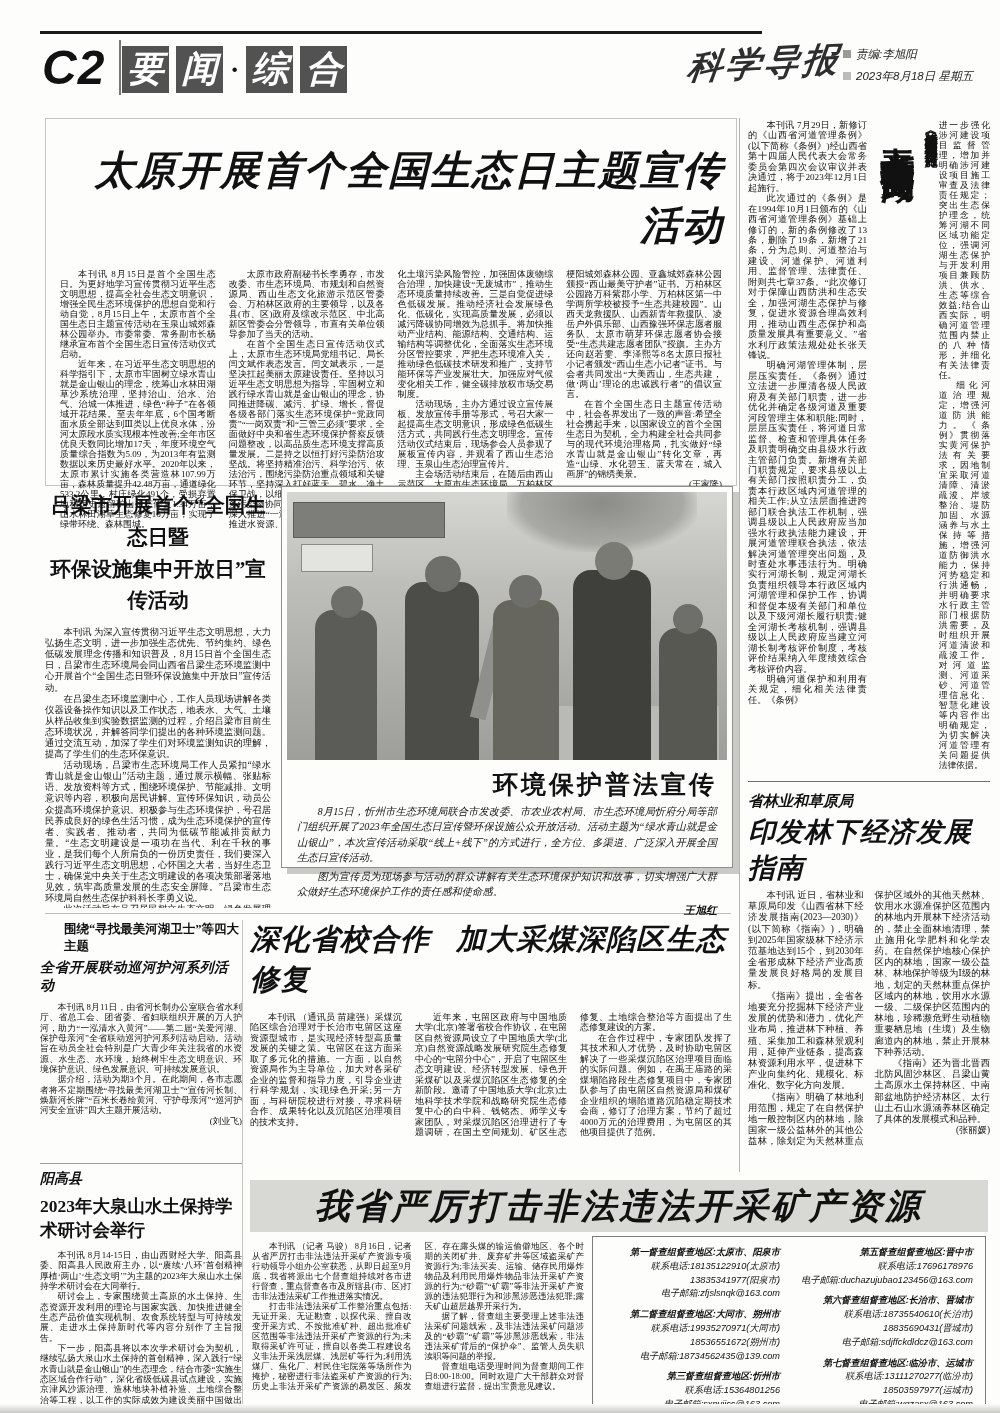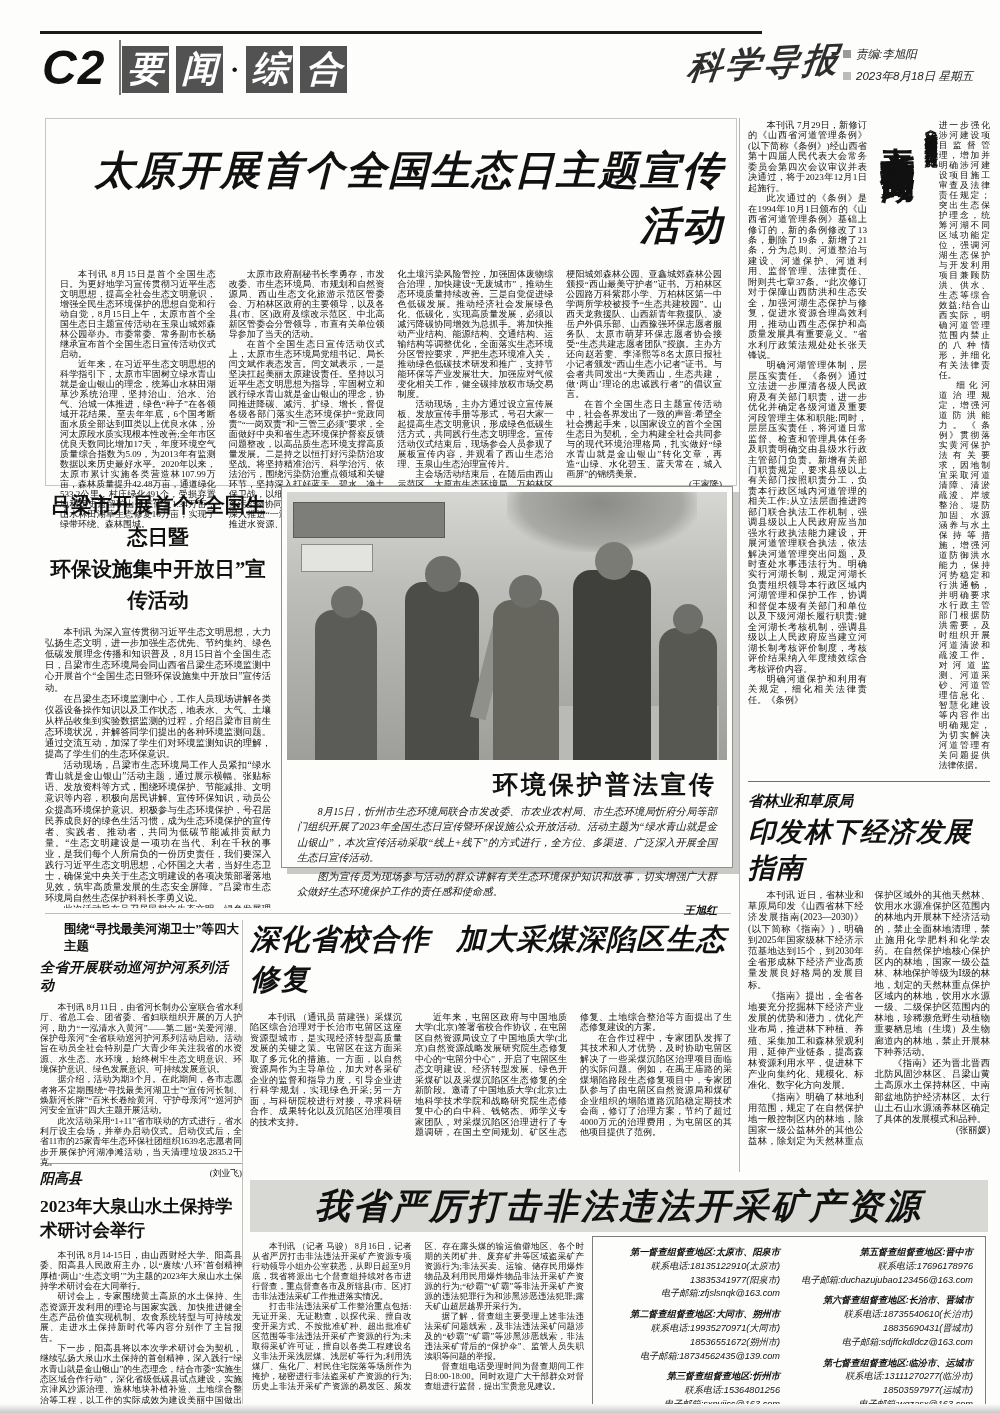--- a/index.html
+++ b/index.html
@@ -196,21 +196,20 @@
       <p class="t byline">(张丽媛)</p>
     </div>
   </div>
 
   <div class="patrol">
     <div class="kick">围绕“寻找最美河湖卫士”等四大主题</div>
     <h3 class="sans">全省开展联动巡河护河系列活动</h3>
     <div class="bd">
       <p class="t">本刊讯  8月11日，由省河长制办公室联合省水利厅、省总工会、团省委、省妇联组织开展的万人护河，助力“一泓清水入黄河”——第二届“关爱河湖、保护母亲河”全省联动巡河护河系列活动启动。活动旨在动员全社会特别是广大青少年关注我省的水资源、水生态、水环境，始终树牢生态文明意识、环境保护意识、绿色发展意识、可持续发展意识。</p>
       <p class="t">据介绍，活动为期3个月。在此期间，各市志愿者将不定期围绕“寻找最美河湖卫士”“宣传河长制、焕新河长牌”“百米长卷绘黄河、守护母亲河”“巡河护河安全宣讲”四大主题开展活动。</p>
-      <p class="t">此次活动采用“1+11”省市联动的方式进行，省水利厅设主会场，并举办启动仪式。启动仪式后，全省11市的25家青年生态环保社团组织1639名志愿者同步开展保护河湖净滩活动，当天清理垃圾2835.2千克。</p>
       <p class="t byline">(刘业飞)</p>
     </div>
   </div>
 
   <div class="yang">
     <div class="kick sans">阳高县</div>
     <h3>2023年大泉山水土保持学术研讨会举行</h3>
     <div class="bd">
       <p class="t">本刊讯  8月14-15日，由山西财经大学、阳高县委、阳高县人民政府主办，以“赓续‘八环’首创精神厚植‘两山’‘生态文明’”为主题的2023年大泉山水土保持学术研讨会在大同举行。</p>
       <p class="t">研讨会上，专家围绕黄土高原的水土保持、生态资源开发利用的理论与国家实践、加快推进健全生态产品价值实现机制、农食系统转型与可持续发展、走进水土保持新时代等内容分别作了主旨报告。</p>

